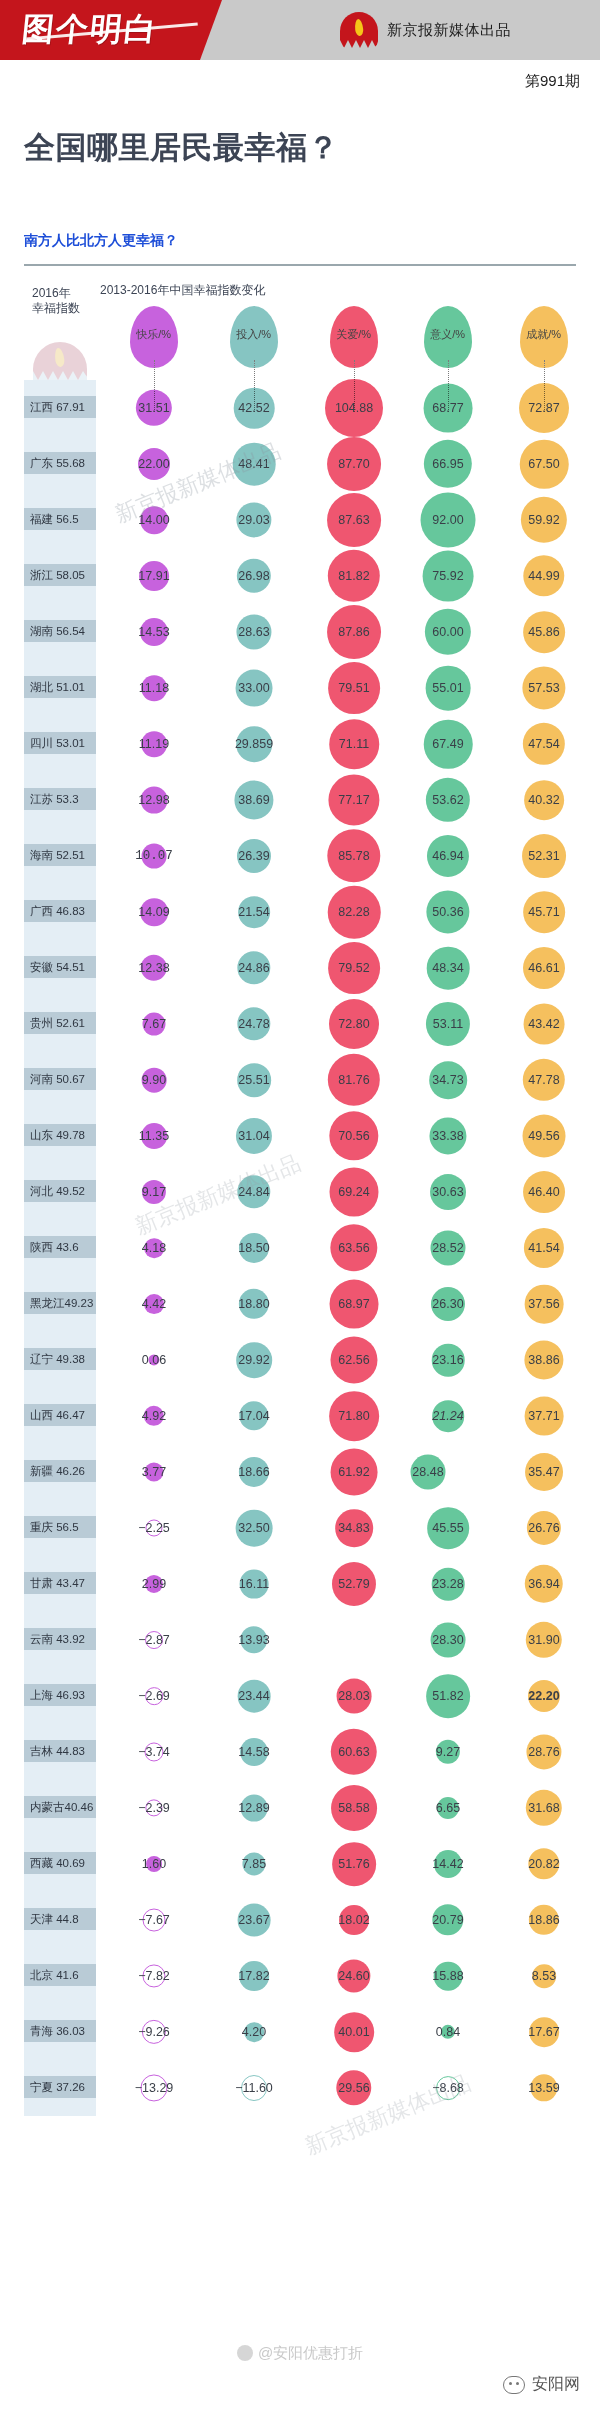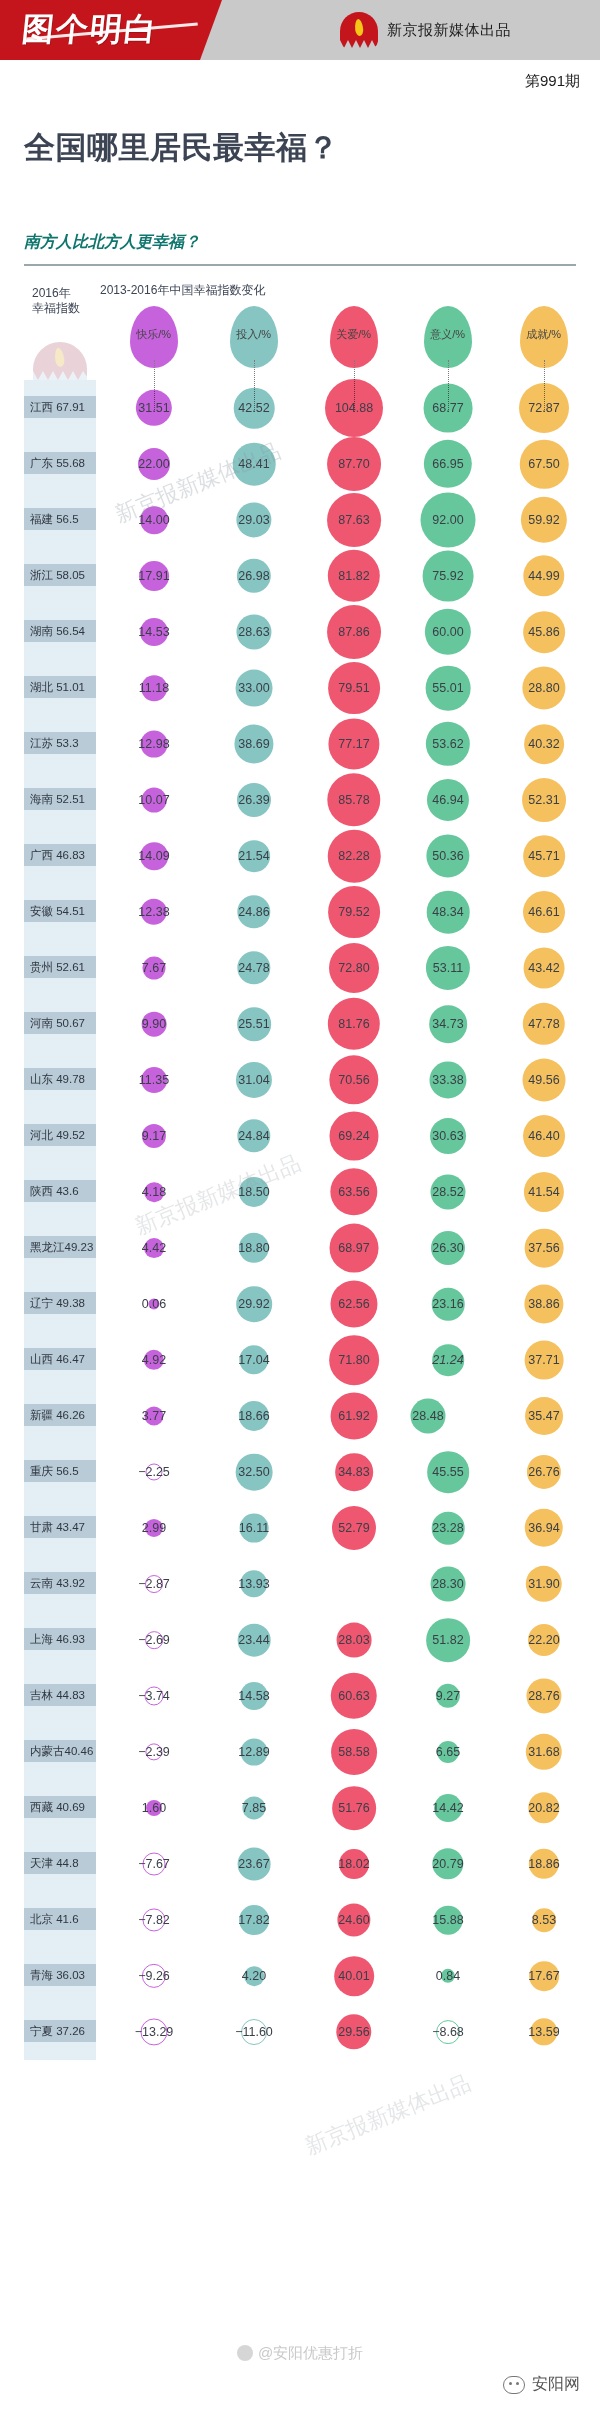--- a/index.html
+++ b/index.html
@@ -49,21 +49,21 @@
 
   .issue { position: absolute; right: 20px; top: 72px; font-size: 15px; color: #1d1d1d; }
 
   
   .title {
     position: absolute; left: 24px; top: 127px;
     font-size: 31px; font-weight: bold; color: #3c4454; letter-spacing: .5px;
   }
   .subtitle {
     position: absolute; left: 24px; top: 232px;
-    font-size: 16px; font-weight: bold; color: #0f766e; font-style: italic;
+    font-size: 14px; font-weight: bold; color: #1d4ed8;
   }
   .rule {
     position: absolute; left: 24px; top: 264px; width: 552px; height: 2px; background: #9aa7ad;
   }
 
   
   .chart { position: absolute; left: 0; top: 276px; width: 600px; }
   .left-head {
     position: absolute; left: 24px; top: 0; width: 72px; height: 56px;
     padding: 10px 0 0 8px;
@@ -349,21 +349,45 @@
         <div class="bubble-cell" style="left: 300px; width: 108px;">
           <div class="bubble" style="width: 51.7932px; height: 51.7932px; background: rgb(239, 86, 112);"></div>
           <div class="bval">79.51</div>
         </div>
         <div class="bubble-cell" style="left: 400px; width: 96px;">
           <div class="bubble" style="width: 44.7629px; height: 44.7629px; background: rgb(102, 199, 156);"></div>
           <div class="bval">55.01</div>
         </div>
         <div class="bubble-cell" style="left: 496px; width: 96px;">
           <div class="bubble" style="width: 43.2447px; height: 43.2447px; background: rgb(245, 192, 94);"></div>
-          <div class="bval">28.80</div>
+          <div class="bval">57.53</div>
+        </div>
+      </div>
+      <div class="row">
+        <div class="panel-bg"></div>
+        <div class="row-label">四川 53.01</div>
+        <div class="bubble-cell" style="left: 108px; width: 92px;">
+          <div class="bubble" style="width: 25.6787px; height: 25.6787px; background: rgb(199, 98, 221);"></div>
+          <div class="bval">11.19</div>
+        </div>
+        <div class="bubble-cell" style="left: 208px; width: 92px;">
+          <div class="bubble" style="width: 35.6114px; height: 35.6114px; background: rgb(134, 197, 194);"></div>
+          <div class="bval">29.859</div>
+        </div>
+        <div class="bubble-cell" style="left: 300px; width: 108px;">
+          <div class="bubble" style="width: 49.5239px; height: 49.5239px; background: rgb(239, 86, 112);"></div>
+          <div class="bval">71.11</div>
+        </div>
+        <div class="bubble-cell" style="left: 400px; width: 96px;">
+          <div class="bubble" style="width: 48.5048px; height: 48.5048px; background: rgb(102, 199, 156);"></div>
+          <div class="bval">67.49</div>
+        </div>
+        <div class="bubble-cell" style="left: 496px; width: 96px;">
+          <div class="bubble" style="width: 42.3165px; height: 42.3165px; background: rgb(245, 192, 94);"></div>
+          <div class="bval">47.54</div>
         </div>
       </div>
       <div class="row">
         <div class="panel-bg"></div>
         <div class="row-label">江苏 53.3</div>
         <div class="bubble-cell" style="left: 108px; width: 92px;">
           <div class="bubble" style="width: 26.8862px; height: 26.8862px; background: rgb(199, 98, 221);"></div>
           <div class="bval">12.98</div>
         </div>
         <div class="bubble-cell" style="left: 208px; width: 92px;">
@@ -379,21 +403,21 @@
           <div class="bval">53.62</div>
         </div>
         <div class="bubble-cell" style="left: 496px; width: 96px;">
           <div class="bubble" style="width: 39.7615px; height: 39.7615px; background: rgb(245, 192, 94);"></div>
           <div class="bval">40.32</div>
         </div>
       </div>
       <div class="row">
         <div class="panel-bg"></div>
         <div class="row-label">海南 52.51</div>
-        <div class="bubble-cell" style="left: 108px; width: 92px;">
+        <div class="bubble-cell" style="left: 108px; width: 92px; font-family: Liberation Mono, monospace;">
           <div class="bubble" style="width: 24.8734px; height: 24.8734px; background: rgb(199, 98, 221);"></div>
           <div class="bval">10.07</div>
         </div>
         <div class="bubble-cell" style="left: 208px; width: 92px;">
           <div class="bubble" style="width: 34.0777px; height: 34.0777px; background: rgb(134, 197, 194);"></div>
           <div class="bval">26.39</div>
         </div>
         <div class="bubble-cell" style="left: 300px; width: 108px;">
           <div class="bubble" style="width: 53.4098px; height: 53.4098px; background: rgb(239, 86, 112);"></div>
           <div class="bval">85.78</div>
@@ -751,21 +775,21 @@
           <div class="bval">23.44</div>
         </div>
         <div class="bubble-cell" style="left: 300px; width: 108px;">
           <div class="bubble" style="width: 34.8146px; height: 34.8146px; background: rgb(239, 86, 112);"></div>
           <div class="bval">28.03</div>
         </div>
         <div class="bubble-cell" style="left: 400px; width: 96px;">
           <div class="bubble" style="width: 43.7399px; height: 43.7399px; background: rgb(102, 199, 156);"></div>
           <div class="bval">51.82</div>
         </div>
-        <div class="bubble-cell" style="left: 496px; width: 96px;">
+        <div class="bubble-cell" style="left: 496px; width: 96px; font-weight: bold;">
           <div class="bubble" style="width: 32.0837px; height: 32.0837px; background: rgb(245, 192, 94);"></div>
           <div class="bval">22.20</div>
         </div>
       </div>
       <div class="row">
         <div class="panel-bg"></div>
         <div class="row-label">吉林 44.83</div>
         <div class="bubble-cell" style="left: 108px; width: 92px;">
           <div class="bubble hollow" style="width: 19.0642px; height: 19.0642px; border: 1.3px solid rgb(199, 98, 221);"></div>
           <div class="bval">−3.74</div>

